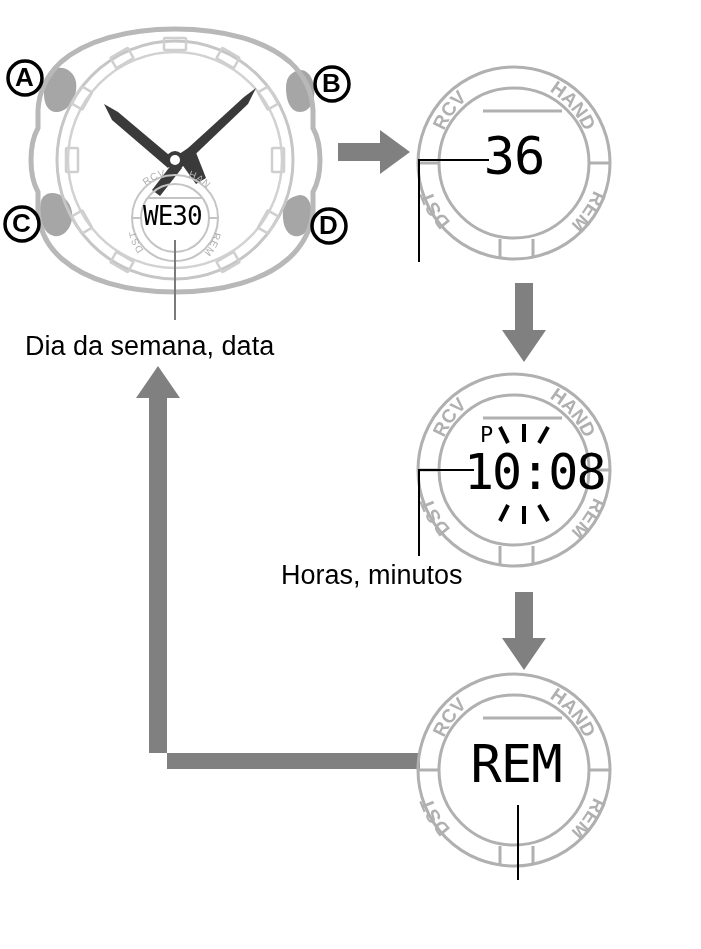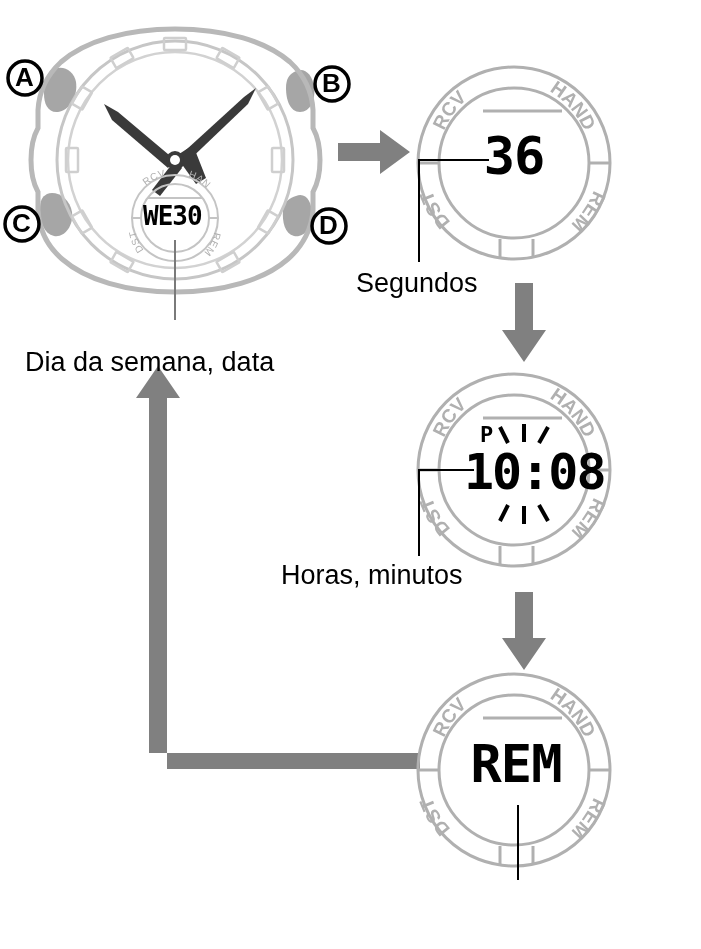--- a/index.html
+++ b/index.html
@@ -14,21 +14,21 @@
     position:absolute;
     font-family:"Liberation Sans", sans-serif;
     font-size:27px;
     font-weight:400;
     color:#000;
     white-space:nowrap;
     letter-spacing:0px;
   }
   .seg{
     font-family:"DejaVu Sans Mono", monospace;
-    font-weight:bold;
+    font-weight:normal;
     color:#000;
     white-space:nowrap;
   }
 </style>
 </head>
 <body>
 
 <div class="stage">
 
   <svg class="layer" viewBox="0 0 701 949">
@@ -213,17 +213,16 @@
 
   <div class="seg" style="position:absolute;left:143px;top:203px;width:56px;text-align:center;font-size:26px;letter-spacing:-1px;line-height:26px;">WE30</div>
 
   <div class="seg" style="position:absolute;left:474px;top:130px;width:80px;text-align:center;font-size:52px;line-height:52px;letter-spacing:-1px;">36</div>
 
   <div class="seg" style="position:absolute;left:480px;top:424px;font-size:22px;line-height:22px;">P</div>
   <div class="seg" style="position:absolute;left:464px;top:447px;width:116px;text-align:center;font-size:50px;line-height:50px;letter-spacing:-2px;">10:08</div>
 
   <div class="seg" style="position:absolute;left:460px;top:738px;width:112px;text-align:center;font-size:52px;line-height:52px;letter-spacing:-1px;">REM</div>
 
-  <div class="lbl" style="left:25px;top:331px;margin-top:16px;">Dia da semana, data</div>
-  <div class="lbl" style="left:356px;top:268px;">Segundos</div>
+  <div class="lbl" style="left:25px;top:331px;">Dia da semana, data</div>
   <div class="lbl" style="left:281px;top:560px;">Horas, minutos</div>
 
 </div>
 
 </body></html>

